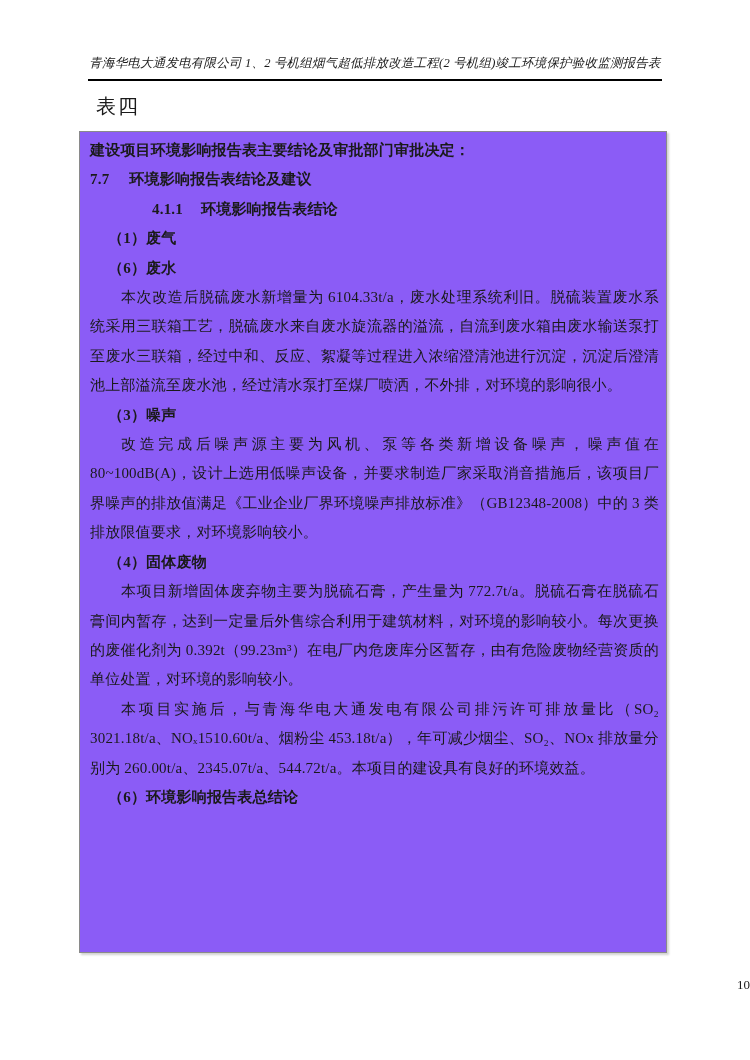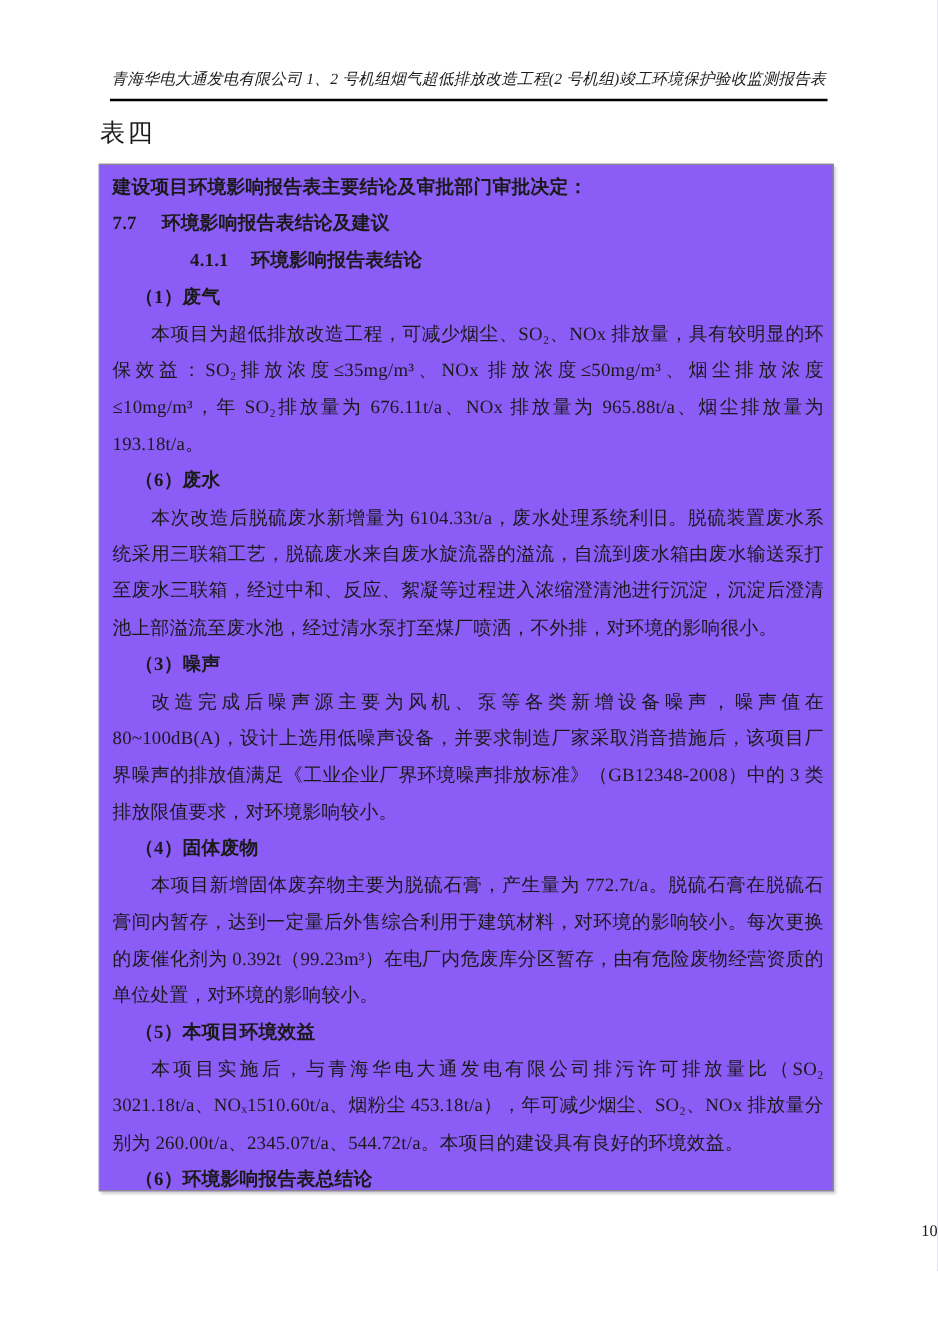--- a/index.html
+++ b/index.html
@@ -31,21 +31,21 @@
     position: absolute;
     top: 79px;
     left: 88px;
     width: 574px;
     height: 2px;
     background: #000000;
   }
   .table-label {
     position: absolute;
     top: 93px;
-    left: 80px;
+    left: 96px;
     font-size: 20px;
     font-weight: 500;
     letter-spacing: 2px;
   }
   .content-box {
     position: absolute;
     left: 79px;
     top: 131px;
     width: 588px;
     height: 822px;
@@ -91,32 +91,30 @@
 
   <div class="content-box">
 
     <p class="bold">建设项目环境影响报告表主要结论及审批部门审批决定：</p>
 
     <p class="bold"><span class="num-4-1">7.7</span><span>环境影响报告表结论及建议</span></p>
 
     <p class="bold sub-sec"><span class="num-4-1-1">4.1.1</span><span>环境影响报告表结论</span></p>
 
     <p class="bold sec-head">（1）废气</p>
-    <p class="para">本项目为超低排放改造工程，可减少烟尘、SO₂、NOx 排放量，具有较明显的环保效益：SO₂排放浓度≤35mg/m³、NOx 排放浓度≤50mg/m³、烟尘排放浓度≤10mg/m³，年 SO₂排放量为 676.11t/a、NOx 排放量为 965.88t/a、烟尘排放量为 193.18t/a。</p>
 
     <p class="bold sec-head">（6）废水</p>
     <p class="para">本次改造后脱硫废水新增量为 6104.33t/a，废水处理系统利旧。脱硫装置废水系统采用三联箱工艺，脱硫废水来自废水旋流器的溢流，自流到废水箱由废水输送泵打至废水三联箱，经过中和、反应、絮凝等过程进入浓缩澄清池进行沉淀，沉淀后澄清池上部溢流至废水池，经过清水泵打至煤厂喷洒，不外排，对环境的影响很小。</p>
 
     <p class="bold sec-head">（3）噪声</p>
     <p class="para">改造完成后噪声源主要为风机、泵等各类新增设备噪声，噪声值在 80~100dB(A)，设计上选用低噪声设备，并要求制造厂家采取消音措施后，该项目厂界噪声的排放值满足《工业企业厂界环境噪声排放标准》（GB12348-2008）中的 3 类排放限值要求，对环境影响较小。</p>
 
     <p class="bold sec-head">（4）固体废物</p>
     <p class="para">本项目新增固体废弃物主要为脱硫石膏，产生量为 772.7t/a。脱硫石膏在脱硫石膏间内暂存，达到一定量后外售综合利用于建筑材料，对环境的影响较小。每次更换的废催化剂为 0.392t（99.23m³）在电厂内危废库分区暂存，由有危险废物经营资质的单位处置，对环境的影响较小。</p>
 
-    <p class="bold sec-head">（5）本项目环境效益</p>
     <p class="para">本项目实施后，与青海华电大通发电有限公司排污许可排放量比（SO₂ 3021.18t/a、NOₓ1510.60t/a、烟粉尘 453.18t/a），年可减少烟尘、SO₂、NOx 排放量分别为 260.00t/a、2345.07t/a、544.72t/a。本项目的建设具有良好的环境效益。</p>
 
     <p class="bold sec-head">（6）环境影响报告表总结论</p>
 
   </div>
 
   <div class="page-number">10</div>
 
 </div>
 

